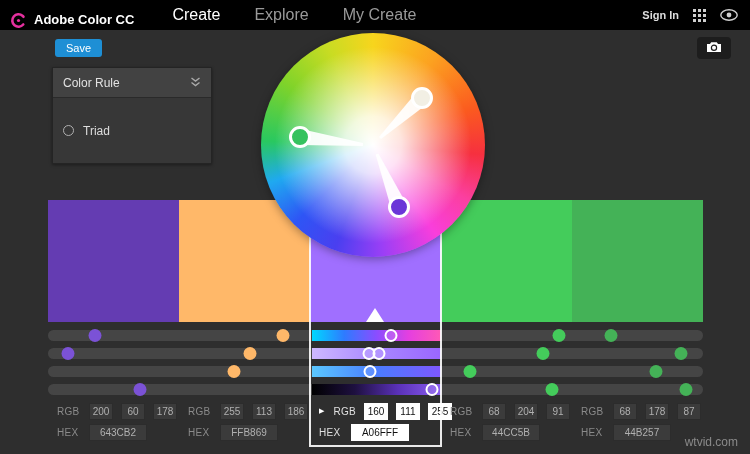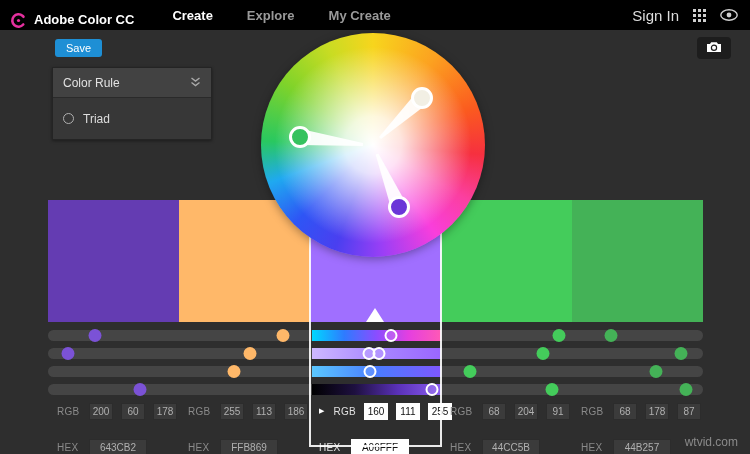--- a/index.html
+++ b/index.html
@@ -6,41 +6,41 @@
   .stage{position:relative;width:750px;height:454px;background:#2e2e2e;overflow:hidden;
          font-family:"Liberation Sans",sans-serif;-webkit-font-smoothing:antialiased;}
 
   
   .topbar{position:absolute;left:0;top:0;width:750px;height:30px;background:#000;
           display:flex;align-items:center;z-index:20;}
   .logo{display:flex;align-items:flex-start;margin-left:10px;margin-top:10px;}
   .logo svg{display:block;}
   .app-title{color:#fff;font-size:13px;font-weight:bold;margin-left:7px;}
   .nav{display:flex;margin-left:38px;gap:34px;}
-  .nav-item{font-size:13px;color:#9a9a9a;cursor:pointer;font-weight:bold;}
+  .nav-item{font-size:16px;color:#9a9a9a;cursor:pointer;}
   .nav-item.active{color:#fff;}
   .top-right{margin-left:auto;display:flex;align-items:center;gap:14px;margin-right:12px;}
-  .sign-in{color:#ddd;font-size:15px;font-weight:normal;cursor:pointer;}
+  .sign-in{color:#ddd;font-size:11px;font-weight:bold;cursor:pointer;}
   .top-icon{display:flex;align-items:center;cursor:pointer;}
 
   
   .save-btn{position:absolute;left:55px;top:39px;background:#1E8FD5;color:#fff;font-size:11px;
             padding:3px 11px;border-radius:3px;cursor:pointer;z-index:6;}
 
   .camera-btn{position:absolute;left:697px;top:37px;width:34px;height:22px;background:#1d1d1d;
               border-radius:4px;display:flex;align-items:center;justify-content:center;cursor:pointer;z-index:6;}
 
   
   .rule-panel{position:absolute;left:52px;top:67px;width:158px;border:1px solid #242424;z-index:6;
               box-shadow:0 1px 3px rgba(0,0,0,.4);}
   .rule-header{height:29px;background:#424242;display:flex;align-items:center;justify-content:space-between;
                padding:0 10px;cursor:pointer;}
   .rule-title{color:#e2e2e2;font-size:12px;}
   .rule-body{height:33px;background:#373737;border-top:1px solid #2a2a2a;display:flex;align-items:center;
-             padding:4px 10px;gap:9px;cursor:pointer;}
+             padding:16px 10px;gap:9px;cursor:pointer;}
   .rule-radio{width:9px;height:9px;border:1.5px solid #b0b0b0;border-radius:50%;}
   .rule-selected{color:#ddd;font-size:12px;}
 
   
   .wheel{position:absolute;left:261px;top:33px;width:224px;height:224px;border-radius:50%;z-index:10;
          background:
           radial-gradient(circle at 50% 50%, rgba(255,255,255,1) 0%, rgba(255,255,255,.85) 18%, rgba(255,255,255,0) 62%),
           conic-gradient(from 0deg,
             #F7D51D 0deg,#FCA120 35deg,#FB5A1F 70deg,#F6303F 95deg,#FB3FA0 120deg,
             #F93EDC 145deg,#9A3FF6 175deg,#4A3FF0 200deg,#2E55F5 225deg,#1FA9F0 250deg,
@@ -64,21 +64,21 @@
 
   .active-sliders{position:absolute;left:312px;top:330px;width:129px;z-index:7;}
   .gtrack{position:relative;height:11px;margin-bottom:7px;cursor:pointer;}
   .handle{position:absolute;top:-1px;width:13px;height:13px;border-radius:50%;box-sizing:border-box;
           border:2px solid #fff;background:rgba(255,255,255,.12);transform:translateX(-50%);cursor:grab;}
 
   
   .values{position:absolute;left:48px;top:403px;width:655px;display:flex;z-index:3;}
   .val-col{width:131px;box-sizing:border-box;padding-left:9px;}
   .val-row{display:flex;align-items:center;gap:8px;height:16px;}
-  .hex-row{margin-top:20px;}
+  .hex-row{margin-top:5px;}
   .val-label{font-size:10px;color:#8a8a8a;letter-spacing:.3px;width:24px;}
   .val-box{display:inline-flex;align-items:center;justify-content:center;height:15px;min-width:22px;
            background:#3b3b3b;border:1px solid #2c2c2c;color:#b0b0b0;font-size:10px;cursor:text;}
   .val-box.hex{min-width:56px;}
   .play{color:#fff;font-size:7px;margin-right:1px;}
   .val-col.active .val-label{color:#e0e0e0;}
   .val-col.active .val-box{background:#fff;border-color:#fff;color:#111;}
 
   .watermark{position:absolute;right:12px;bottom:5px;color:#8a8a8a;font-size:12px;}
 </style>

